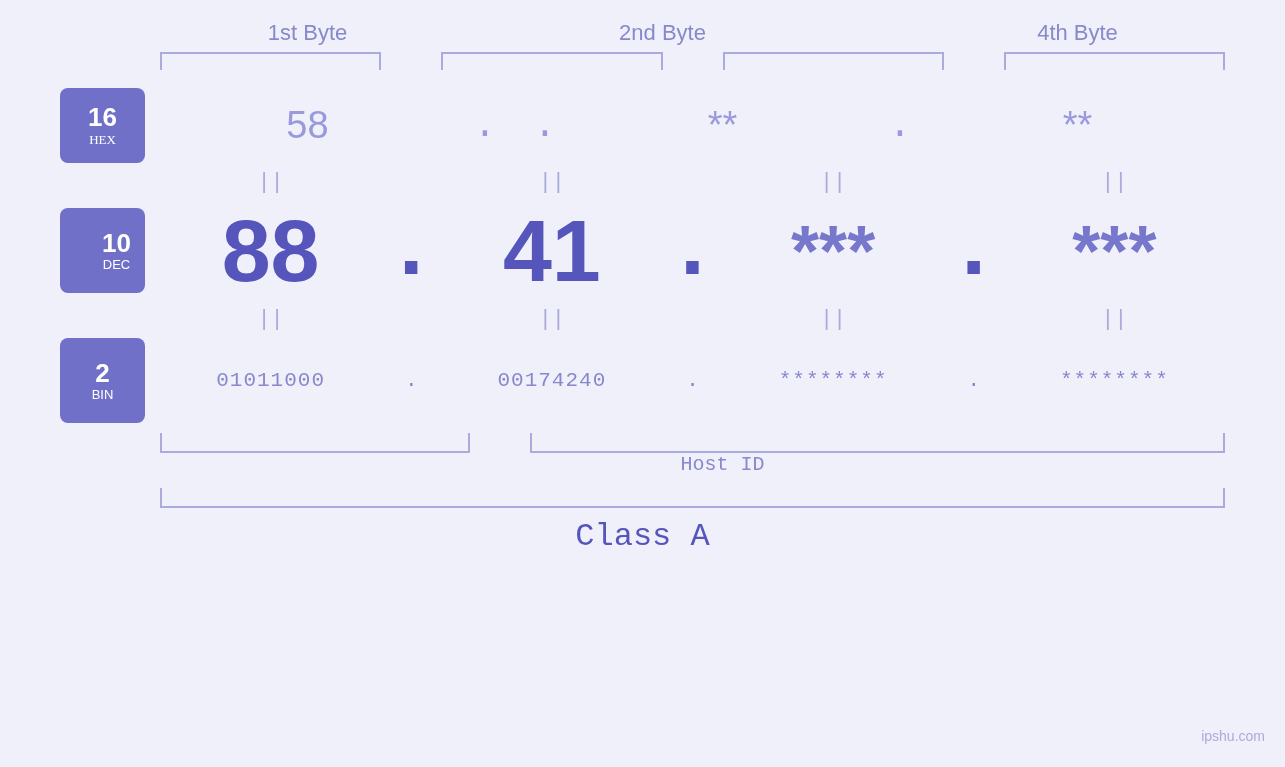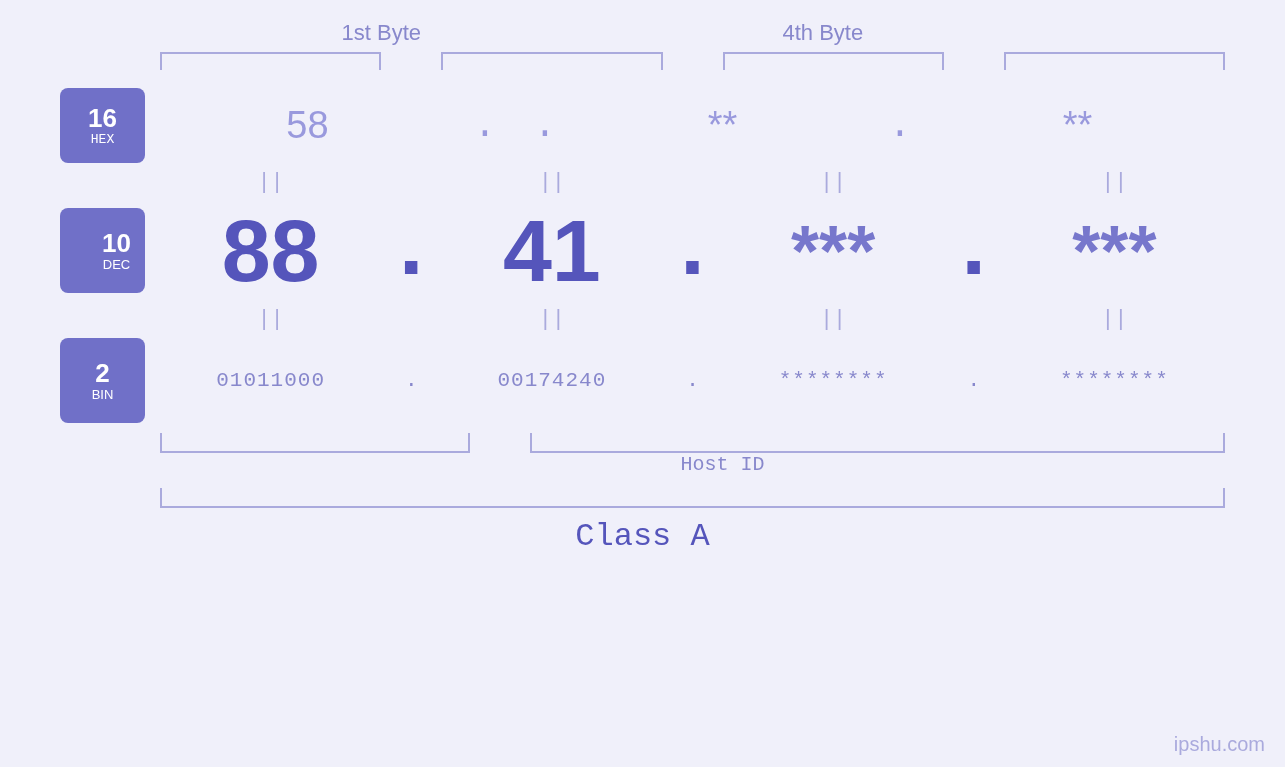--- a/index.html
+++ b/index.html
@@ -24,39 +24,40 @@
     }
   </style>
 </head>
 <body>
 
 <div class="main-container">
 
   <div style="display:flex; width:100%; margin-top:20px; padding-left:100px;">
     <div style="flex:1; text-align:center; font-size:22px; color:#8888cc; font-family:Arial,sans-serif;">1st Byte</div>
     <div style="width:60px; flex-shrink:0;"></div>
+    <div style="flex:1; text-align:center; font-size:22px; color:#8888cc; font-family:Arial,sans-serif;">2nd Byte</div>
     <div style="width:60px; flex-shrink:0;"></div>
     <div style="width:60px; flex-shrink:0;"></div>
-    <div style="flex:1; font-size:22px; color:#8888cc; font-family:Arial,sans-serif;">4th Byte</div>
+    <div style="flex:1; text-align:center; font-size:22px; color:#8888cc; font-family:Arial,sans-serif;">4th Byte</div>
   </div>
 
   <div style="display:flex; width:100%; padding-left:100px; margin-top:6px; margin-bottom:18px;">
     <div style="flex:1; height:18px; border-top:2px solid #aaaadd; border-left:2px solid #aaaadd; border-right:2px solid #aaaadd;"></div>
     <div style="width:60px; flex-shrink:0;"></div>
     <div style="flex:1; height:18px; border-top:2px solid #aaaadd; border-left:2px solid #aaaadd; border-right:2px solid #aaaadd;"></div>
     <div style="width:60px; flex-shrink:0;"></div>
     <div style="flex:1; height:18px; border-top:2px solid #aaaadd; border-left:2px solid #aaaadd; border-right:2px solid #aaaadd;"></div>
     <div style="width:60px; flex-shrink:0;"></div>
     <div style="flex:1; height:18px; border-top:2px solid #aaaadd; border-left:2px solid #aaaadd; border-right:2px solid #aaaadd;"></div>
   </div>
 
   <div style="display:flex; align-items:center; width:100%;">
     <div style="width:85px; height:75px; background:#7070c8; color:white; display:flex; flex-direction:column; align-items:center; justify-content:center; border-radius:8px; flex-shrink:0; margin-right:15px;">
       <span style="font-size:26px; font-weight:bold; font-family:Arial,sans-serif; line-height:1.1;">16</span>
-      <span style="font-size:13px; font-family:Liberation Mono, monospace;">HEX</span>
+      <span style="font-size:13px; font-family:Liberation Serif, serif;">HEX</span>
     </div>
     <div style="flex:1; display:flex; align-items:center;">
       <div style="flex:1; text-align:center; font-size:38px; color:#9999dd; font-family:Arial,sans-serif;">58</div>
       <div style="width:60px; text-align:center; font-size:38px; color:#9999dd;">.</div>
       <div style="width:60px; text-align:center; font-size:38px; color:#9999dd;">.</div>
       <div style="flex:1; text-align:center; font-size:38px; color:#9999dd; font-family:Arial,sans-serif;">**</div>
       <div style="width:60px; text-align:center; font-size:38px; color:#9999dd;">.</div>
       <div style="flex:1; text-align:center; font-size:38px; color:#9999dd; font-family:Arial,sans-serif;">**</div>
     </div>
   </div>
@@ -131,13 +132,13 @@
     <div style="width:60px; flex-shrink:0;"></div>
     <div style="flex:1; text-align:center; font-size:20px; color:#8888cc;">Host ID</div>
   </div>
 
   <div style="width:calc(100% - 100px); margin-left:100px; height:20px; border-bottom:2px solid #aaaadd; border-left:2px solid #aaaadd; border-right:2px solid #aaaadd;"></div>
 
   <div style="width:100%; text-align:center; font-size:32px; color:#5555bb; margin-top:10px; font-family:'Courier New',Courier,monospace;">Class A</div>
 
 </div>
 
-<div style="position:absolute; bottom:11px; right:20px; font-size:20px; color:#aaaadd; font-family:Arial,sans-serif;">ipshu.com</div>
+<div style="position:absolute; bottom:23px; right:20px; font-size:14px; color:#aaaadd; font-family:Arial,sans-serif;">ipshu.com</div>
 
 </body></html>

